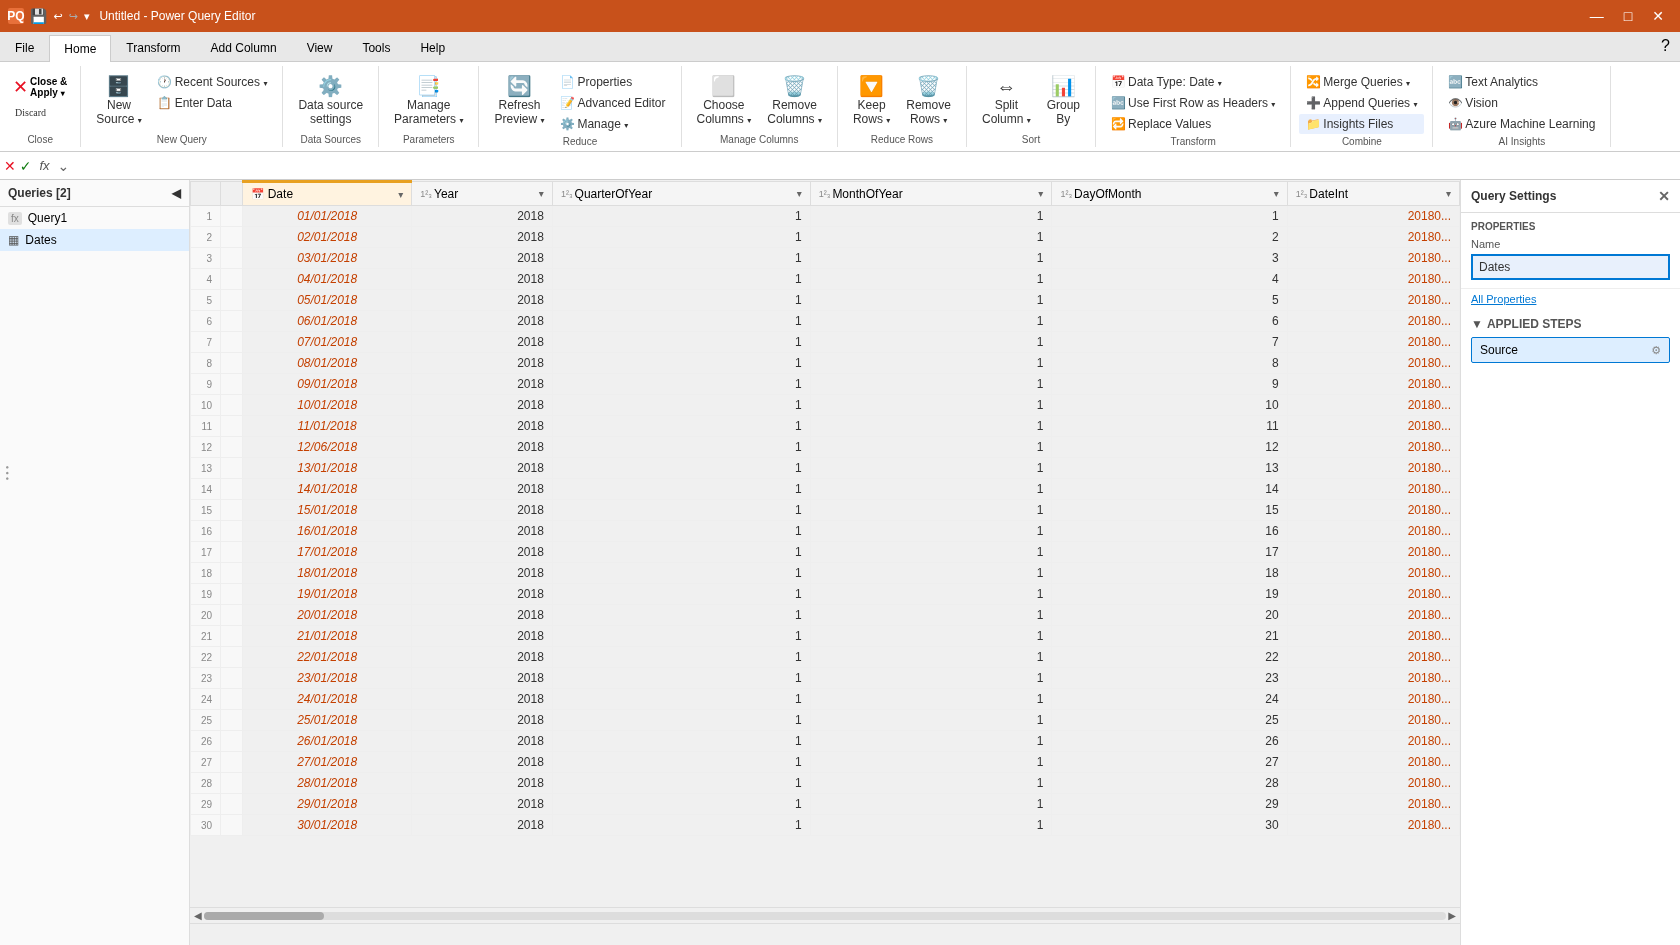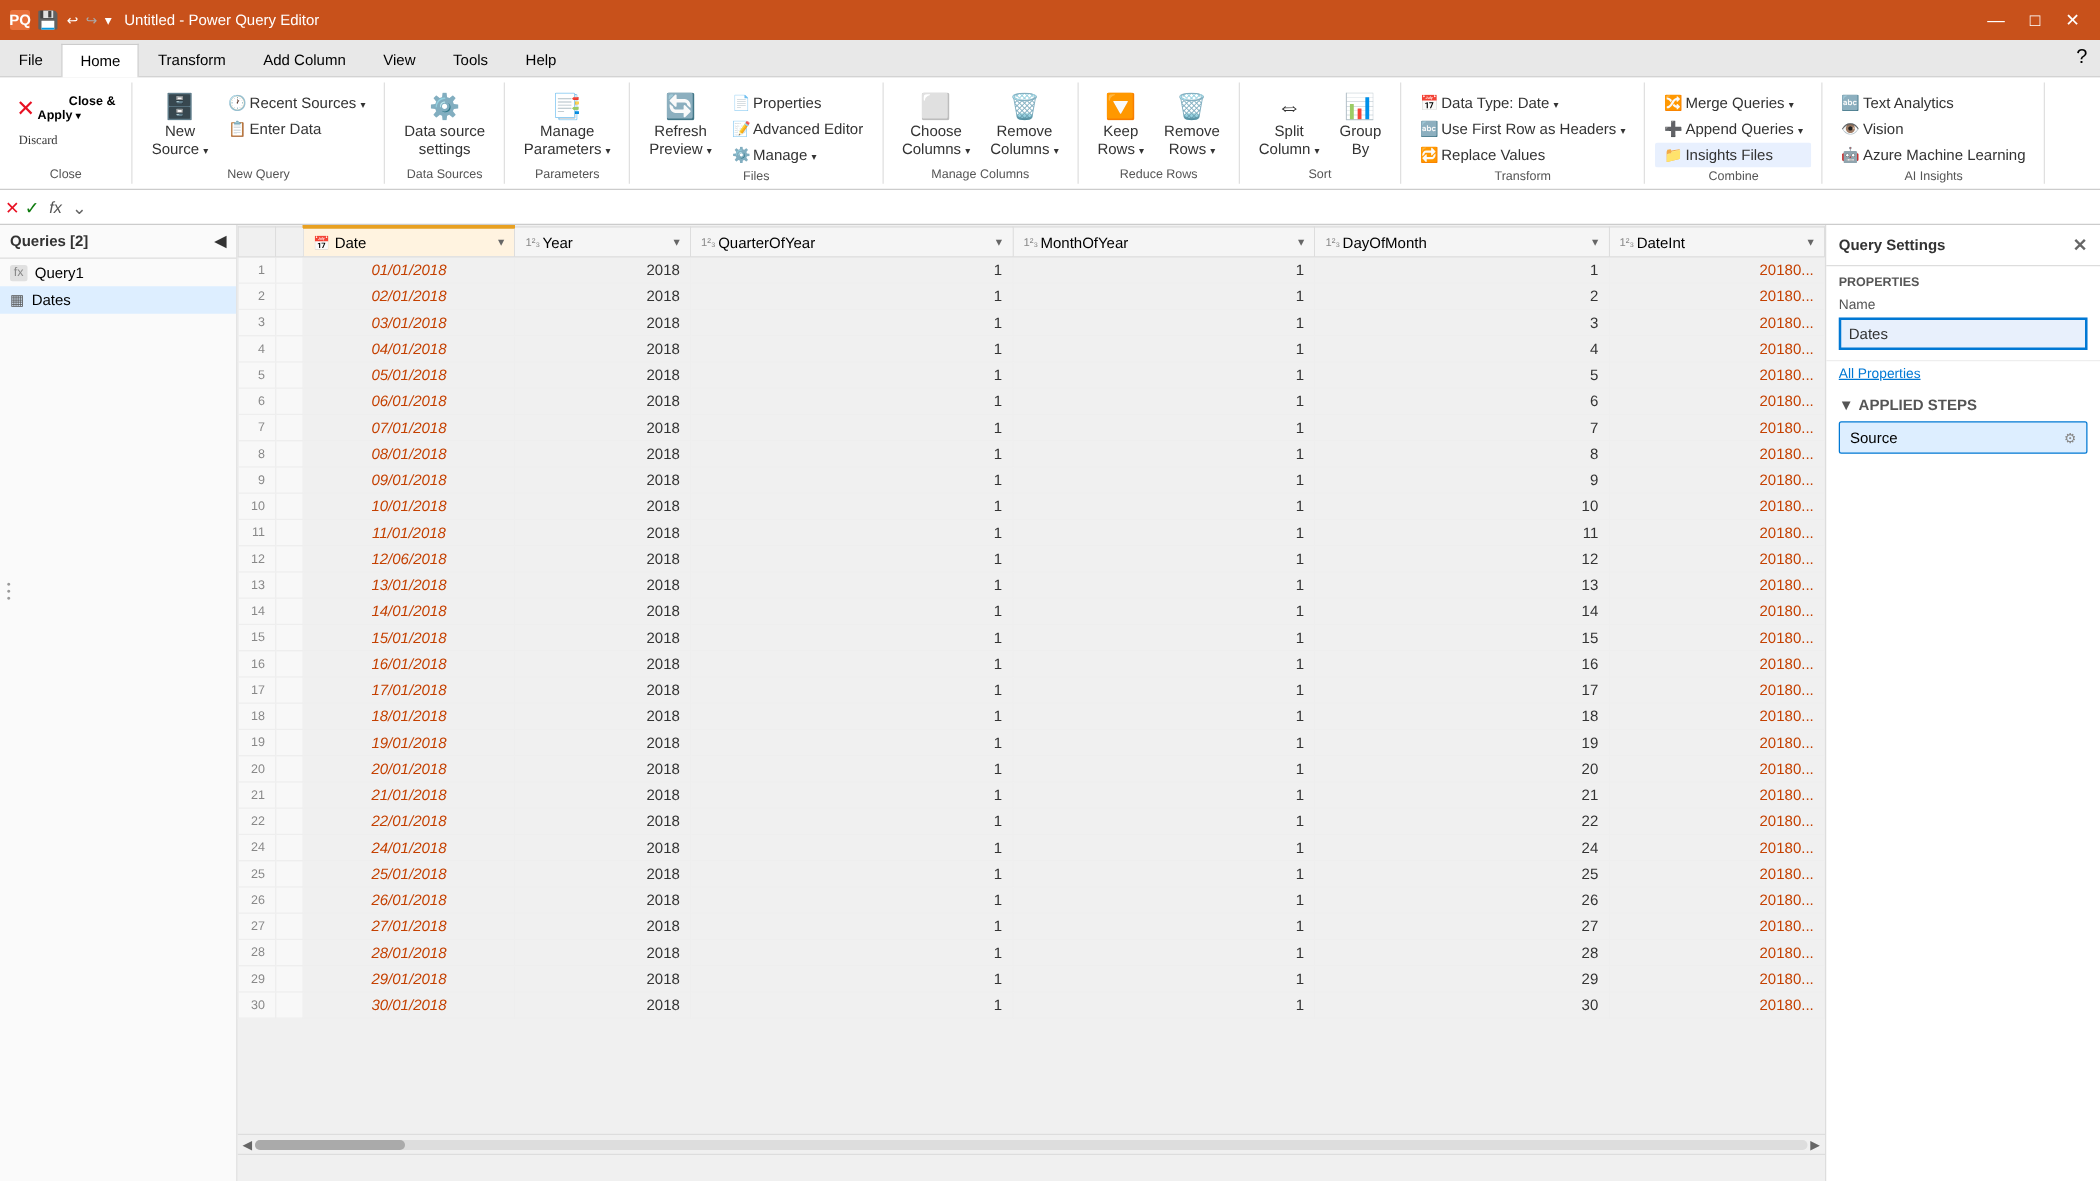--- a/index.html
+++ b/index.html
@@ -357,21 +357,21 @@
 </div>
 
 <div class="ribbon">
 
   <div class="ribbon-group">
     <div class="ribbon-group-buttons">
       <div style="display:flex;flex-direction:column;gap:2px;">
         <div style="display:flex;align-items:center;gap:2px;cursor:pointer;padding:3px 4px;border:1px solid transparent;border-radius:2px;">
           <span style="font-size:18px;color:#e81123;">✕</span>
           <div style="display:flex;flex-direction:column;">
-            <span style="font-size:10px;font-weight:bold;margin-left:25px;">Close &amp;</span>
+            <span style="font-size:10px;font-weight:bold;">Close &amp;</span>
             <span style="font-size:10px;font-weight:bold;">Apply <span style="font-size:8px;">▾</span></span>
           </div>
         </div>
         <button class="ribbon-btn ribbon-btn-small">
           <span style="font-size:10px;font-family:Liberation Serif, serif;">Discard</span>
         </button>
       </div>
     </div>
     <div class="ribbon-group-label">Close</div>
   </div>
@@ -430,21 +430,21 @@
         <button class="ribbon-btn ribbon-btn-small">
           <span style="font-size:12px;">📝</span>
           <span>Advanced Editor</span>
         </button>
         <button class="ribbon-btn ribbon-btn-small">
           <span style="font-size:12px;">⚙️</span>
           <span>Manage <span class="ribbon-dropdown-arrow">▾</span></span>
         </button>
       </div>
     </div>
-    <div class="ribbon-group-label">Files</div>
+    <div class="ribbon-group-label">Reduce</div>
   </div>
 
   <div class="ribbon-group">
     <div class="ribbon-group-buttons">
       <button class="ribbon-btn">
         <span class="ribbon-btn-icon">⬜</span>
         <span>Choose<br>Columns <span class="ribbon-dropdown-arrow">▾</span></span>
       </button>
       <button class="ribbon-btn">
         <span class="ribbon-btn-icon">🗑️</span>
@@ -849,20 +849,30 @@
       <td class="row-num">22</td>
       <td style="text-align:center;background:#f8f8f8;"></td>
       <td class="date-cell">22/01/2018</td>
       <td>2018</td>
       <td>1</td>
       <td>1</td>
       <td>22</td>
       <td style="color:#c44000;">20180...</td>
     </tr>
             <tr>
+      <td class="row-num">23</td>
+      <td style="text-align:center;background:#f8f8f8;"></td>
+      <td class="date-cell">23/01/2018</td>
+      <td>2018</td>
+      <td>1</td>
+      <td>1</td>
+      <td>23</td>
+      <td style="color:#c44000;">20180...</td>
+    </tr>
+            <tr>
       <td class="row-num">24</td>
       <td style="text-align:center;background:#f8f8f8;"></td>
       <td class="date-cell">24/01/2018</td>
       <td>2018</td>
       <td>1</td>
       <td>1</td>
       <td>24</td>
       <td style="color:#c44000;">20180...</td>
     </tr>
             <tr>

